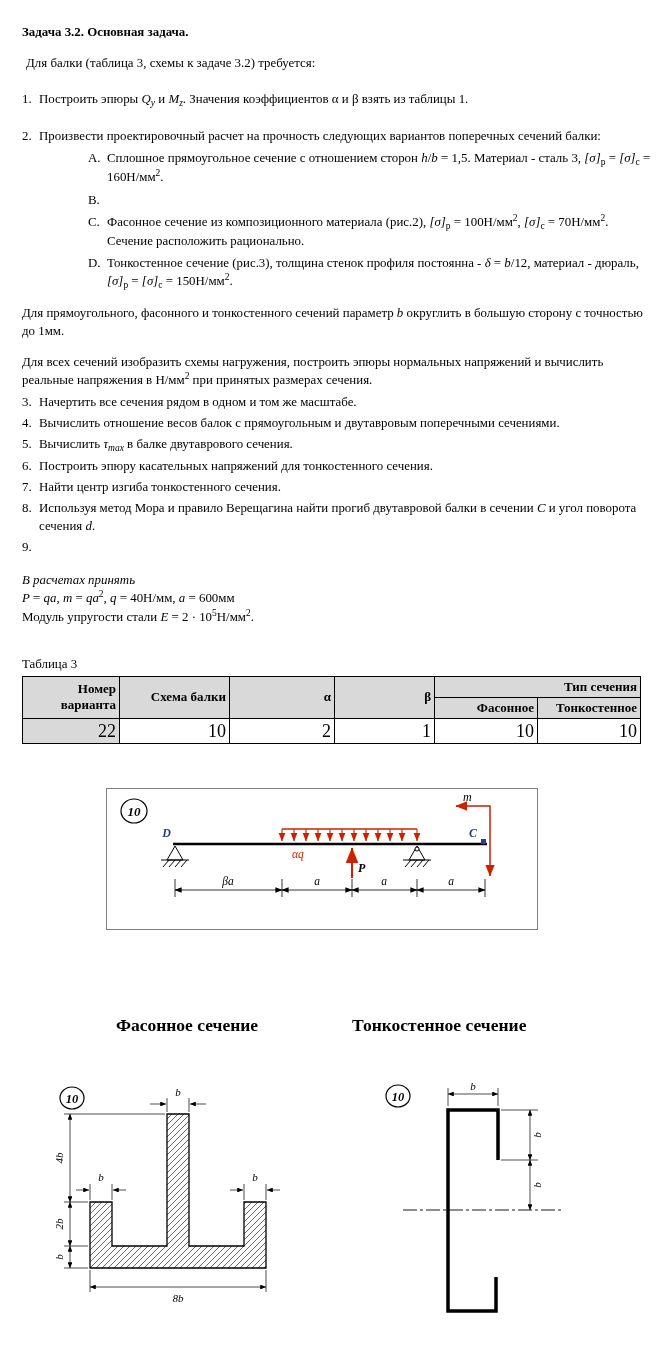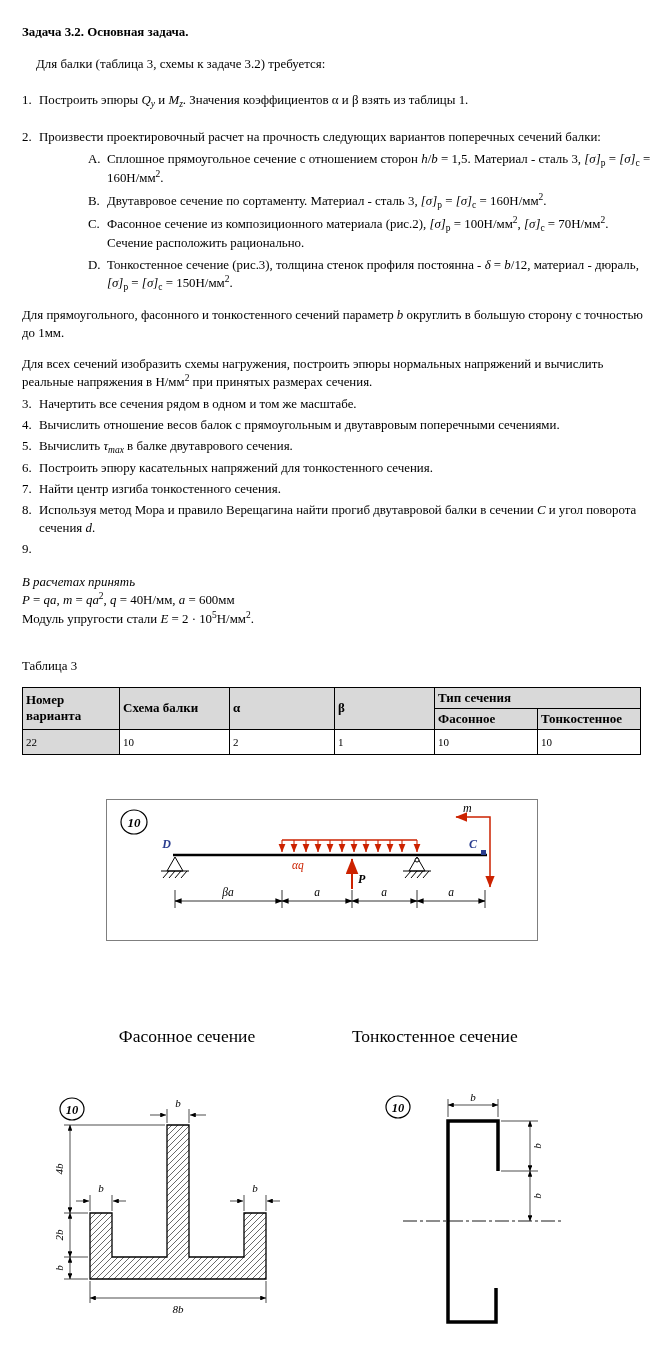--- a/index.html
+++ b/index.html
@@ -10,60 +10,59 @@
   .item .num{flex:0 0 17px}
   .mt{margin-top:18px}
   .sub{margin-left:66px;margin-top:4px;margin-bottom:4px}
   .sub .num{flex:0 0 19px}
   .para{margin-top:13px}
   .seg-i{font-style:italic}
   .seg-sub{font-size:9.5px;position:relative;top:3px}
   .seg-sup{font-size:9.5px;position:relative;top:-4.5px}
   .assume{text-align:left;margin-top:15px}
   .assume-head{font-style:italic}
-  .tbl-cap{margin-top:28px;margin-bottom:12px}
-  table.variants{border-collapse:collapse;table-layout:fixed;width:618px;text-align:left}
+  .tbl-cap{margin-top:28px;margin-bottom:3px}
+  table.variants{border-collapse:collapse;table-layout:fixed;width:618px;text-align:right}
   .variants th,.variants td{border:1px solid #000;padding:2px 3px;vertical-align:middle}
   .variants th{background:#d9d9d9;font-weight:bold;font-size:13px;line-height:16px}
-  .variants td{font-size:11px;height:20px}
+  .variants td{font-size:18px;height:20px}
   td.shade{background:#d9d9d9}
   .beam-wrap{margin:44px 0 0 84px;width:430px;height:140px;border:1px solid #7f7f7f}
-  .sec-heads{display:flex;margin-top:84px;font-weight:normal;font-size:17.5px;line-height:22px}
+  .sec-heads{display:flex;margin-top:84px;font-weight:bold;font-size:17.5px;line-height:22px}
   .sec-heads .h1{width:330px;text-align:center}
   .sec-heads .h2{width:292px;}
   .draw-row{display:flex;align-items:flex-start;margin-top:44px}
   .draw-fason{margin-left:28px}
   .draw-thin{margin-left:78px}
   svg text{font-family:"Liberation Serif",serif}
 </style>
 </head>
 <body>
 
 <div class="page">
 
   <p class="title">Задача 3.2. Основная задача.</p>
-  <p style="margin:14px">Для балки (таблица 3, схемы к задаче 3.2) требуется:</p>
+  <p style="margin:4px">Для балки (таблица 3, схемы к задаче 3.2) требуется:</p>
 
   <div class="item mt">
     <span class="num">1.</span>
     <span><span>Построить эпюры </span><span class="seg-i">Q</span><span class="seg-i seg-sub">y</span><span> и </span><span class="seg-i">M</span><span class="seg-i seg-sub">z</span><span>. Значения коэффициентов α и β взять из таблицы 1.</span></span>
   </div>
 
   <div class="item mt">
     <span class="num">2.</span>
     <span>Произвести проектировочный расчет на прочность следующих вариантов поперечных сечений балки:</span>
   </div>
 
   <div class="item sub">
     <span class="num">A.</span>
     <span><span>Сплошное прямоугольное сечение с отношением сторон </span><span class="seg-i">h</span><span>/</span><span class="seg-i">b</span><span> = 1,5. Материал - сталь 3, </span><span class="seg-i">[σ]</span><span class="seg-sub">р</span><span> = </span><span class="seg-i">[σ]</span><span class="seg-sub">с</span><span> = 160Н/мм</span><span class="seg-sup">2</span><span>.</span></span>
   </div>
   <div class="item sub">
     <span class="num">B.</span>
-    <span><span>Двутавровое сечение по сортаменту. Материал - сталь 3, </span><span class="seg-i">[σ]</span><span class="seg-sub">р</span><span> = </span><span class="seg-i">[σ]</span><span class="seg-sub">с</span><span> = 160Н/мм</span><span class="seg-sup">2</span><span>.</span></span>
   </div>
   <div class="item sub">
     <span class="num">C.</span>
     <span><span>Фасонное сечение из композиционного материала (рис.2), </span><span class="seg-i">[σ]</span><span class="seg-sub">р</span><span> = 100Н/мм</span><span class="seg-sup">2</span><span>, </span><span class="seg-i">[σ]</span><span class="seg-sub">с</span><span> = 70Н/мм</span><span class="seg-sup">2</span><span>. Сечение расположить рационально.</span></span>
   </div>
   <div class="item sub">
     <span class="num">D.</span>
     <span><span>Тонкостенное сечение (рис.3), толщина стенок профиля постоянна - </span><span class="seg-i">δ</span><span> = </span><span class="seg-i">b</span><span>/12, материал - дюраль, </span><span class="seg-i">[σ]</span><span class="seg-sub">р</span><span> = </span><span class="seg-i">[σ]</span><span class="seg-sub">с</span><span> = 150Н/мм</span><span class="seg-sup">2</span><span>.</span></span>
   </div>
 

